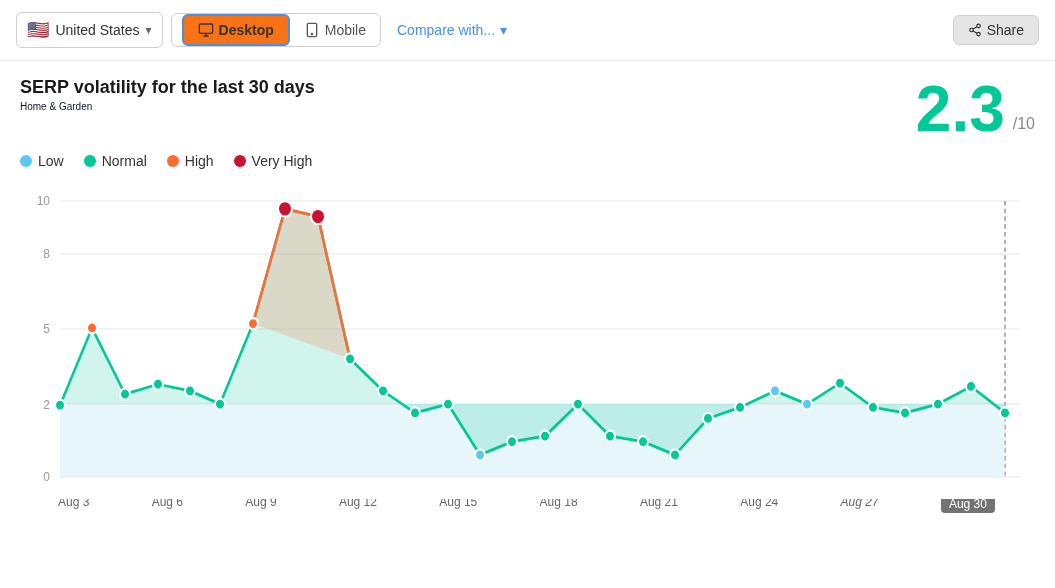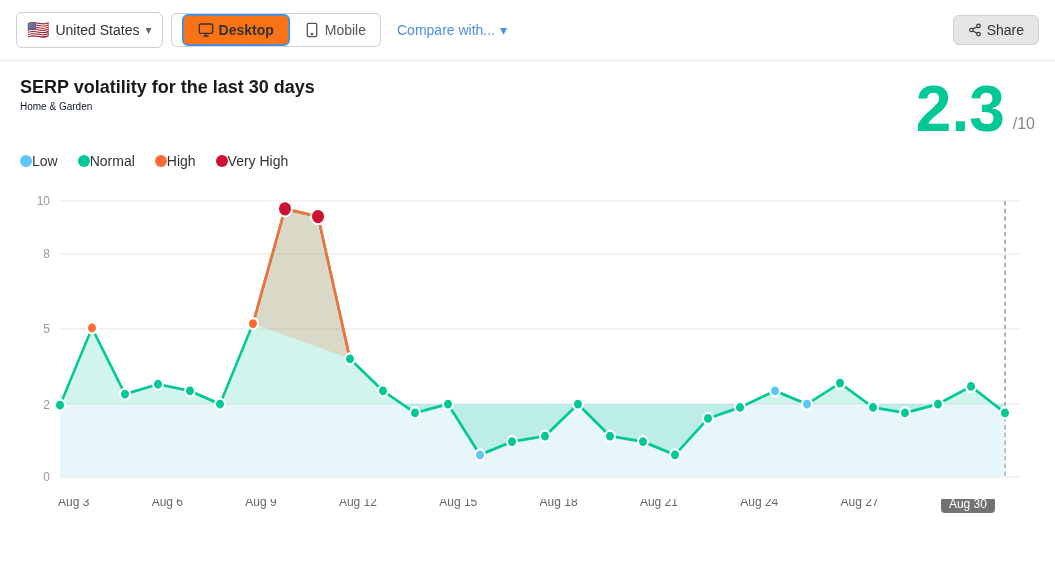--- a/index.html
+++ b/index.html
@@ -34,21 +34,21 @@
     .header-row { display: flex; align-items: flex-start; justify-content: space-between; }
     .title { font-size: 18px; font-weight: 700; color: #1a1a1a; }
     .subtitle { font-size: 10px; color: #0f172a; margin-top: 3px; }
     .score-area { display: flex; align-items: center; gap: 8px; text-align: right; }
     .score-label { color: #00c896; font-weight: 700; font-size: 16px; }
     .score-desc { color: #888; font-size: 12px; margin-top: 2px; }
     .score-num { font-size: 64px; font-weight: 900; color: #00c896; line-height: 1; }
     .score-denom { font-size: 16px; color: #888; align-self: flex-end; padding-bottom: 8px; }
 
     .legend { display: flex; align-items: center; gap: 20px; padding: 12px 0 6px; }
-    .legend-item { display: flex; align-items: center; font-size: 14px; color: #333; }
+    .legend-item { display: flex; align-items: center; gap: 6px; font-size: 14px; color: #333; }
     .dot { width: 12px; height: 12px; border-radius: 50%; }
 
     .chart-area { position: relative; width: 100%; height: 320px; margin-top: 4px; }
     svg.chart { width: 100%; height: 100%; }
   </style>
 </head>
 <body>
 
 <div class="top-bar">
   <div class="country-selector">
@@ -188,16 +188,16 @@
 
   <div style="display:flex; justify-content:space-between; padding: 0 40px 0 38px; margin-top:-4px;">
     <span style="font-size:12px;color:#666;">Aug 3</span>
     <span style="font-size:12px;color:#666;">Aug 6</span>
     <span style="font-size:12px;color:#666;">Aug 9</span>
     <span style="font-size:12px;color:#666;">Aug 12</span>
     <span style="font-size:12px;color:#666;">Aug 15</span>
     <span style="font-size:12px;color:#666;">Aug 18</span>
     <span style="font-size:12px;color:#666;">Aug 21</span>
     <span style="font-size:12px;color:#666;">Aug 24</span>
-    <span style="font-size:12px;color:#666;">Aug 27</span>
+    <span style="font-size:12px;color:#666;font-style:italic;">Aug 27</span>
     <span style="font-size:12px;color:#fff;background:#737373;padding:2px 8px;border-radius:4px;text-align:center;">Aug 30</span>
   </div>
 </div>
 
 </body></html>

